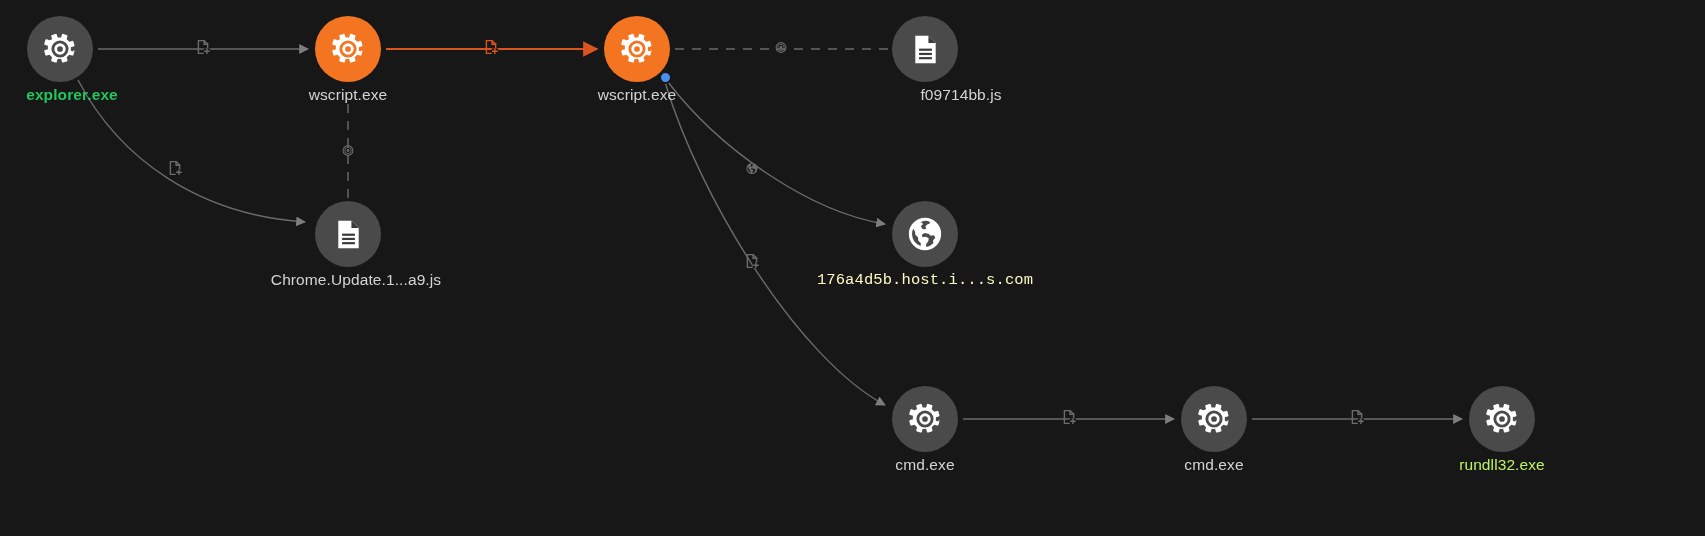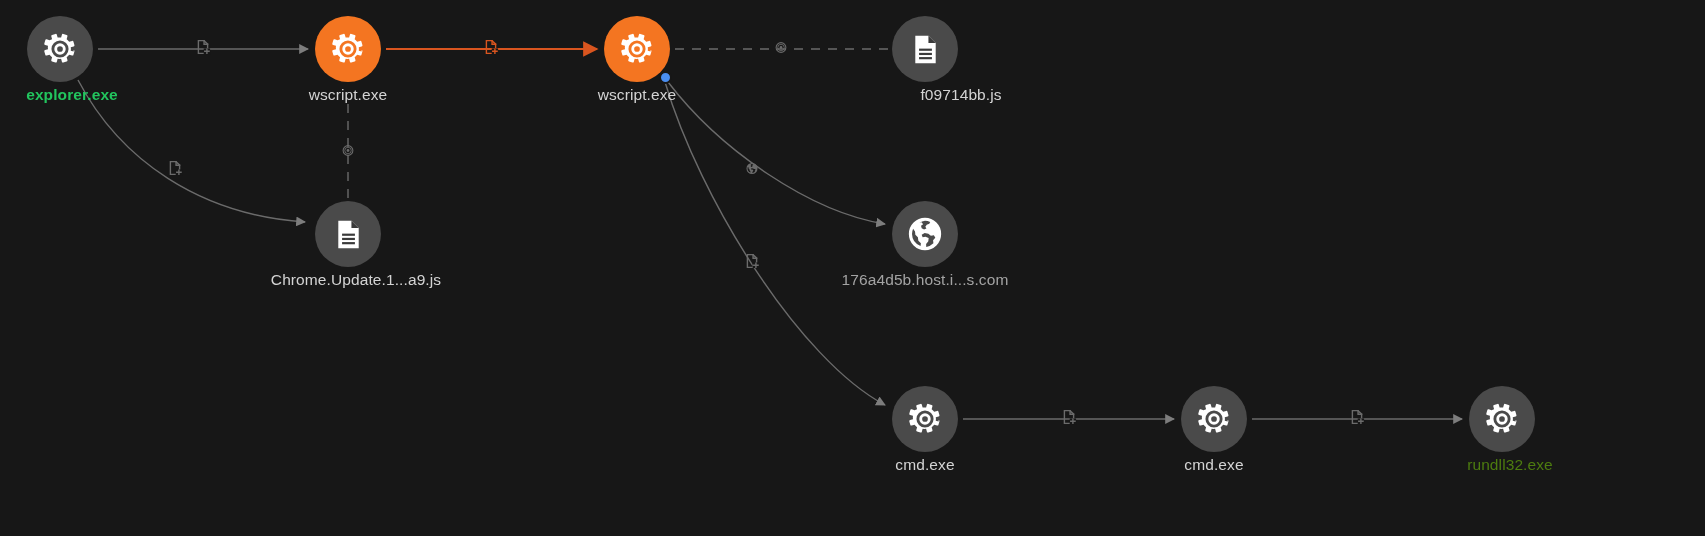--- a/index.html
+++ b/index.html
@@ -137,21 +137,21 @@
   </svg>
         </div>
         <div class="node-label" style="left: 8px; top: 37px; color: rgb(212, 212, 212);">Chrome.Update.1...a9.js</div>
       </div>
       <div class="node" style="left: 925px; top: 234px;">
         <div class="node-circle" style="width: 66px; height: 66px; left: -33px; top: -33px; background: rgb(74, 74, 74);">
           <svg width="38" height="38" viewBox="0 0 24 24" fill="#ffffff">
     <path d="M12 1.8A10.2 10.2 0 1 0 22.2 12 10.2 10.2 0 0 0 12 1.8zm0 1.9a8.2 8.2 0 0 1 3.3.7l-.6 1.2-1.6.5-.9 1.3.7 1.2-1.5.5-1.5-.8-.4-1.5 1.3-1-.9-1.3-1.4.4A8.2 8.2 0 0 1 12 3.7zM3.8 12a8.2 8.2 0 0 1 .7-3.3l1.2 1.7.2 2.1 1.6 1.5.3 2.3 1.6 1.6-.2 1.6A8.2 8.2 0 0 1 3.8 12zm9 8.2-.1-1.9 1.4-1.8.2-1.9-2-.9-1.8.3-.6-1.5 1.9-1.1 2.3.4 1.6 1.3 1.9-.3.9 1.6-1.4 1.6.2 1.9a8.2 8.2 0 0 1-4.5 2.3z"></path>
   </svg>
         </div>
-        <div class="node-label" style="left: 0px; top: 37px; color: #a3a3a3;">176a4d5b.host.i...s.com</div>
+        <div class="node-label" style="left: 0px; top: 37px; color: #fef9c3; font-family: Liberation Mono, monospace;">176a4d5b.host.i...s.com</div>
       </div>
       <div class="node" style="left: 925px; top: 419px;">
         <div class="node-circle" style="width: 66px; height: 66px; left: -33px; top: -33px; background: rgb(74, 74, 74);">
           <svg width="38" height="38" viewBox="0 0 24 24" fill="#ffffff">
     <path d="M12 8.4a3.6 3.6 0 1 0 0 7.2 3.6 3.6 0 0 0 0-7.2zm0 5.4a1.8 1.8 0 1 1 0-3.6 1.8 1.8 0 0 1 0 3.6z"></path>
     <path d="M20.6 13.6l-1.8-.5a6.9 6.9 0 0 0 0-2.2l1.8-.5a.7.7 0 0 0 .5-.9l-.6-2.1a.7.7 0 0 0-.9-.5l-1.8.5a7 7 0 0 0-1.6-1.6l.5-1.8a.7.7 0 0 0-.5-.9l-2.1-.6a.7.7 0 0 0-.9.5l-.5 1.8a6.9 6.9 0 0 0-2.2 0l-.5-1.8a.7.7 0 0 0-.9-.5l-2.1.6a.7.7 0 0 0-.5.9l.5 1.8A7 7 0 0 0 5.4 6.4l-1.8-.5a.7.7 0 0 0-.9.5l-.6 2.1a.7.7 0 0 0 .5.9l1.8.5a6.9 6.9 0 0 0 0 2.2l-1.8.5a.7.7 0 0 0-.5.9l.6 2.1a.7.7 0 0 0 .9.5l1.8-.5a7 7 0 0 0 1.6 1.6l-.5 1.8a.7.7 0 0 0 .5.9l2.1.6a.7.7 0 0 0 .9-.5l.5-1.8a6.9 6.9 0 0 0 2.2 0l.5 1.8a.7.7 0 0 0 .9.5l2.1-.6a.7.7 0 0 0 .5-.9l-.5-1.8a7 7 0 0 0 1.6-1.6l1.8.5a.7.7 0 0 0 .9-.5l.6-2.1a.7.7 0 0 0-.5-.9zM12 17.4a5.4 5.4 0 1 1 0-10.8 5.4 5.4 0 0 1 0 10.8z"></path>
   </svg>
         </div>
         <div class="node-label" style="left: 0px; top: 37px; color: rgb(212, 212, 212);">cmd.exe</div>
       </div>
@@ -164,21 +164,21 @@
         </div>
         <div class="node-label" style="left: 0px; top: 37px; color: rgb(212, 212, 212);">cmd.exe</div>
       </div>
       <div class="node" style="left: 1502px; top: 419px;">
         <div class="node-circle" style="width: 66px; height: 66px; left: -33px; top: -33px; background: rgb(74, 74, 74);">
           <svg width="38" height="38" viewBox="0 0 24 24" fill="#ffffff">
     <path d="M12 8.4a3.6 3.6 0 1 0 0 7.2 3.6 3.6 0 0 0 0-7.2zm0 5.4a1.8 1.8 0 1 1 0-3.6 1.8 1.8 0 0 1 0 3.6z"></path>
     <path d="M20.6 13.6l-1.8-.5a6.9 6.9 0 0 0 0-2.2l1.8-.5a.7.7 0 0 0 .5-.9l-.6-2.1a.7.7 0 0 0-.9-.5l-1.8.5a7 7 0 0 0-1.6-1.6l.5-1.8a.7.7 0 0 0-.5-.9l-2.1-.6a.7.7 0 0 0-.9.5l-.5 1.8a6.9 6.9 0 0 0-2.2 0l-.5-1.8a.7.7 0 0 0-.9-.5l-2.1.6a.7.7 0 0 0-.5.9l.5 1.8A7 7 0 0 0 5.4 6.4l-1.8-.5a.7.7 0 0 0-.9.5l-.6 2.1a.7.7 0 0 0 .5.9l1.8.5a6.9 6.9 0 0 0 0 2.2l-1.8.5a.7.7 0 0 0-.5.9l.6 2.1a.7.7 0 0 0 .9.5l1.8-.5a7 7 0 0 0 1.6 1.6l-.5 1.8a.7.7 0 0 0 .5.9l2.1.6a.7.7 0 0 0 .9-.5l.5-1.8a6.9 6.9 0 0 0 2.2 0l.5 1.8a.7.7 0 0 0 .9.5l2.1-.6a.7.7 0 0 0 .5-.9l-.5-1.8a7 7 0 0 0 1.6-1.6l1.8.5a.7.7 0 0 0 .9-.5l.6-2.1a.7.7 0 0 0-.5-.9zM12 17.4a5.4 5.4 0 1 1 0-10.8 5.4 5.4 0 0 1 0 10.8z"></path>
   </svg>
         </div>
-        <div class="node-label" style="left: 8px; top: 37px; color: #4d7c0f;">rundll32.exe</div>
+        <div class="node-label" style="left: 0px; top: 37px; color: #bef264;">rundll32.exe</div>
       </div>
     </div>
   <div id="edge-icons-group">
       <div class="edge-icon-wrap" style="left: 203px; top: 49px;"><svg width="17" height="17" viewBox="0 0 24 24" fill="none" stroke="#6b6b6b" stroke-width="2" stroke-linecap="square">
     <path d="M13.5 3H5.5v18h13V8z"></path>
     <path d="M13.5 3v5h5"></path>
     <rect x="13" y="14" width="9" height="8" fill="#171717" stroke="none"></rect>
     <path d="M17.5 15v6M14.5 18h6"></path>
   </svg></div>
       <div class="edge-icon-wrap" style="left: 491px; top: 49px;"><svg width="17" height="17" viewBox="0 0 24 24" fill="none" stroke="#d9551f" stroke-width="2" stroke-linecap="square">

